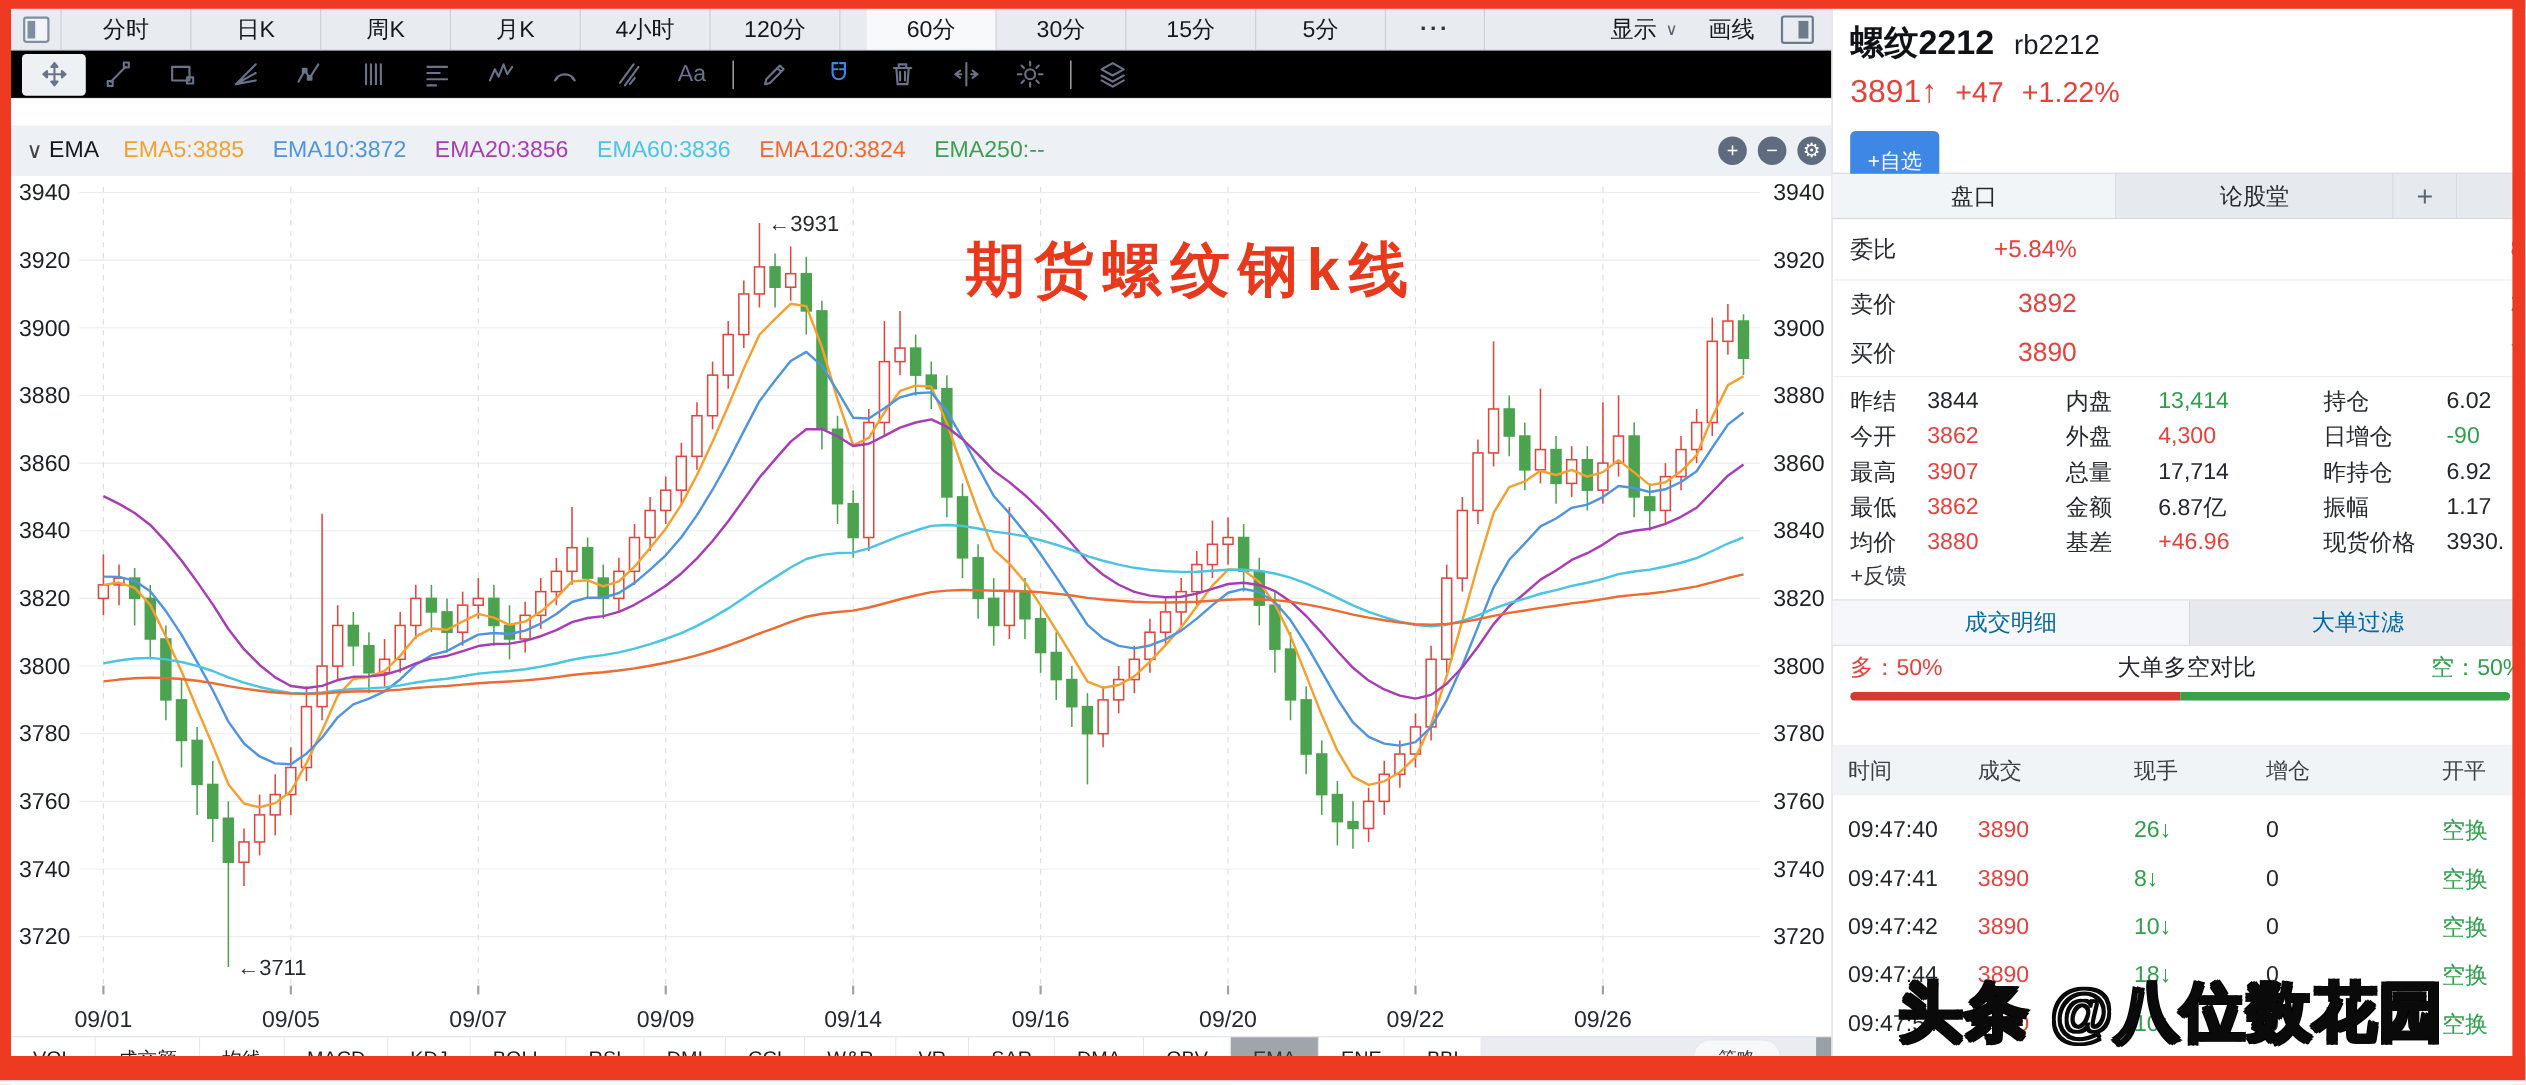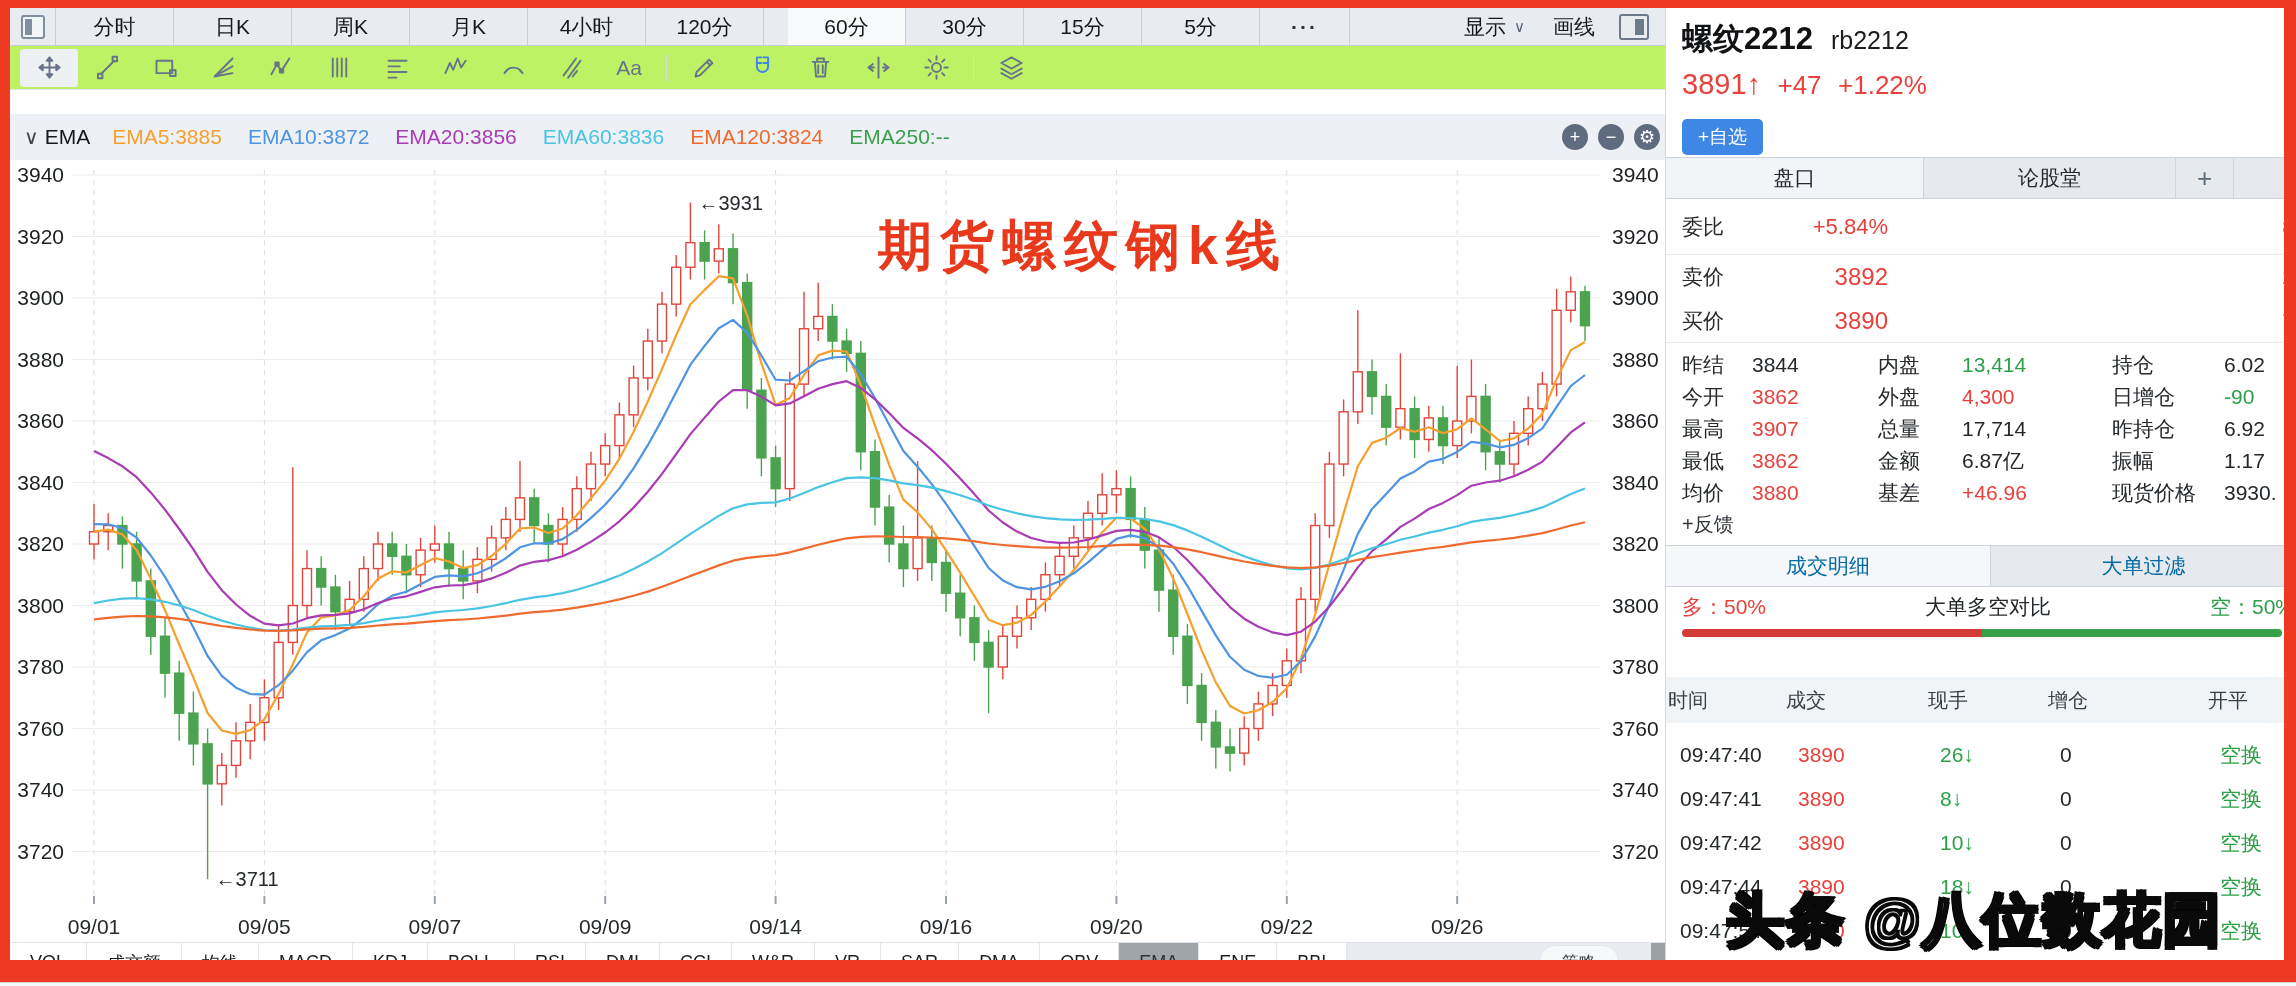--- a/index.html
+++ b/index.html
@@ -25,21 +25,21 @@
   .tf-tab.more { width:90px; font-weight:bold; letter-spacing:2px; color:#333; }
   .tf-tab.selected { background:#f7f9fb;margin-left:24px; }
   .tf-spacer { flex:1; }
   .tf-display { display:flex; align-items:center; font-size:21px; color:#15181c; padding:0 14px; }
   .tf-display .chev { font-size:15px; color:#566070; margin-left:8px; }
   .tf-drawline { display:flex; align-items:center; font-size:21px; color:#15181c; padding:0 14px; }
   .tf-toggle-cell { display:flex; align-items:center; padding:0 16px 0 10px; }
   .panel-toggle-icon { width:30px; height:26px; border:2px solid #6d7a8c; border-radius:3px; position:relative; }
   .panel-toggle-icon::after { content:""; position:absolute; right:3px; top:3px; width:9px; height:16px; background:#6d7a8c; }
 
-  .draw-bar { display:flex; align-items:center; height:44px; background:#bef264; border-bottom:1px solid #e2e5e9; padding-left:10px; }
+  .draw-bar { display:flex; align-items:center; height:44px; background:#000000; border-bottom:1px solid #e2e5e9; padding-left:10px; }
   .tool-btn { width:58px; height:38px; display:flex; align-items:center; justify-content:center; cursor:pointer; border-radius:4px; }
   .tool-btn.first { background:#eef1f4; }
   .tool-btn svg { display:block; }
   .tool-btn .aa { font-size:21px; color:#67748a; }
   .tool-divider { width:1px; height:26px; background:#d7dce2; margin:0 8px; }
 
   .gap-strip { height:24px; background:#fff; }
 
   .legend-bar { display:flex; align-items:center; height:46px; background:#edf0f4; padding-left:14px; position:relative; }
   .legend-prefix { font-size:20px; color:#444; margin-right:6px; }
@@ -59,21 +59,21 @@
 
   
   .right-panel { position:absolute; left:1665px; top:8px; width:631px; height:974px; background:#fff; border-left:1px solid #d6dade; }
   .rp-head { padding:10px 0 0 16px; height:149px; }
   .rp-name-row { display:flex; align-items:baseline; }
   .rp-name { font-size:31px; font-weight:bold; color:#101216; }
   .rp-code { font-size:25px; color:#1a1d22; margin-left:18px; }
   .rp-price-row { margin-top:8px; color:#e8413c; }
   .rp-price { font-size:29px; font-weight:500; }
   .rp-chg, .rp-chgpct { font-size:26px; margin-left:12px; }
-  .watch-btn { margin-top:18px; display:inline-block; background:#3f87e5; color:#fff; font-size:19px; padding:5px 16px; border-radius:5px; cursor:pointer; }
+  .watch-btn { margin-top:18px; display:inline-block; background:#3f87e5; color:#fff; font-size:19px; padding:15px 16px; border-radius:5px; cursor:pointer; }
 
   .rp-tabs { display:grid; grid-template-columns:258px 252px 58px 1fr; height:42px; border-top:1px solid #cfd4da; border-bottom:1px solid #cfd4da; }
   .rp-tab { display:flex; align-items:center; justify-content:center; font-size:21px; color:#26292e; background:#e6eaee; border-right:1px solid #cfd4da; cursor:pointer; }
   .rp-tab.sel { background:#f2f5f8; }
   .rp-tab.add { font-size:26px; color:#5d6876; }
   .rp-tab.fill { border-right:none; background:#e6eaee; cursor:default; }
 
   .t-red { color:#e8413c; } .t-green { color:#2ea04a; } .t-black { color:#24272c; }
 
   .top-row { display:flex; align-items:center; padding:0 0 0 16px; }
@@ -97,21 +97,21 @@
   .rp-tab2 { display:flex; align-items:center; justify-content:center; font-size:21px; color:#0369a1; background:#e6eaee; cursor:pointer; }
   .rp-tab2.sel { background:#f5f7fa; border-right:1px solid #cfd4da; }
 
   .sentiment { display:flex; align-items:center; height:40px; padding:0 2px 0 16px; font-size:21px; }
   .sentiment .mid { flex:1; text-align:center; color:#24272c; }
   .senti-bar { display:flex; height:8px; margin:2px 14px 8px 16px; border-radius:4px; overflow:hidden; }
   .senti-bar .long { background:#d23c35; }
   .senti-bar .short { background:#3aa14b; }
 
   .tape { margin-top:40px; }
-  .tape-head { display:grid; grid-template-columns:118px 142px 120px 160px 1fr; height:46px; align-items:center; background:#f1f4f7; padding-left:2px; font-size:20px; color:#3a3f46; }
+  .tape-head { display:grid; grid-template-columns:118px 142px 120px 160px 1fr; height:46px; align-items:center; background:#f1f4f7; padding-left:14px; font-size:20px; color:#3a3f46; }
   .tape-rows {}
   .tape-row { display:grid; grid-template-columns:118px 142px 120px 160px 1fr; height:44px; align-items:center; padding-left:14px; font-size:21px; color:#24272c; cursor:pointer; }
   .tape-row-clip { height:10px; overflow:hidden; }
   .tape-row-clip .tape-row { margin-top:-34px; }
 
   .watermark { position:absolute; left:1726px; top:882px; font-size:58px; font-weight:bold; color:#fff;
     -webkit-text-stroke:3px #0a0a0a;
     text-shadow:2px 2px 0 #000, -2px -2px 0 #000, 2px -2px 0 #000, -2px 2px 0 #000;
     letter-spacing:2px; white-space:nowrap; z-index:60; }
 </style>

